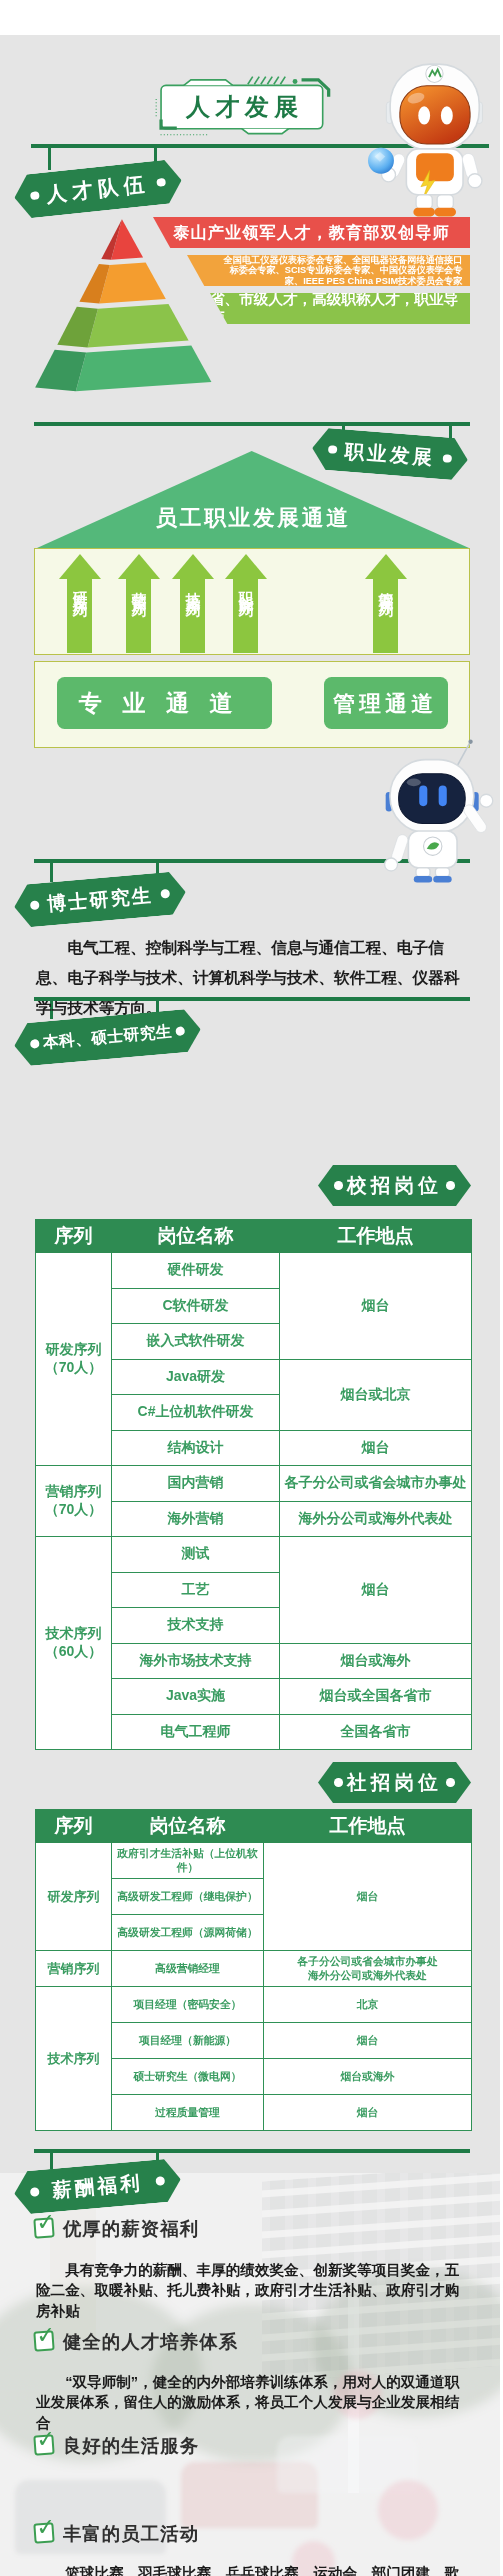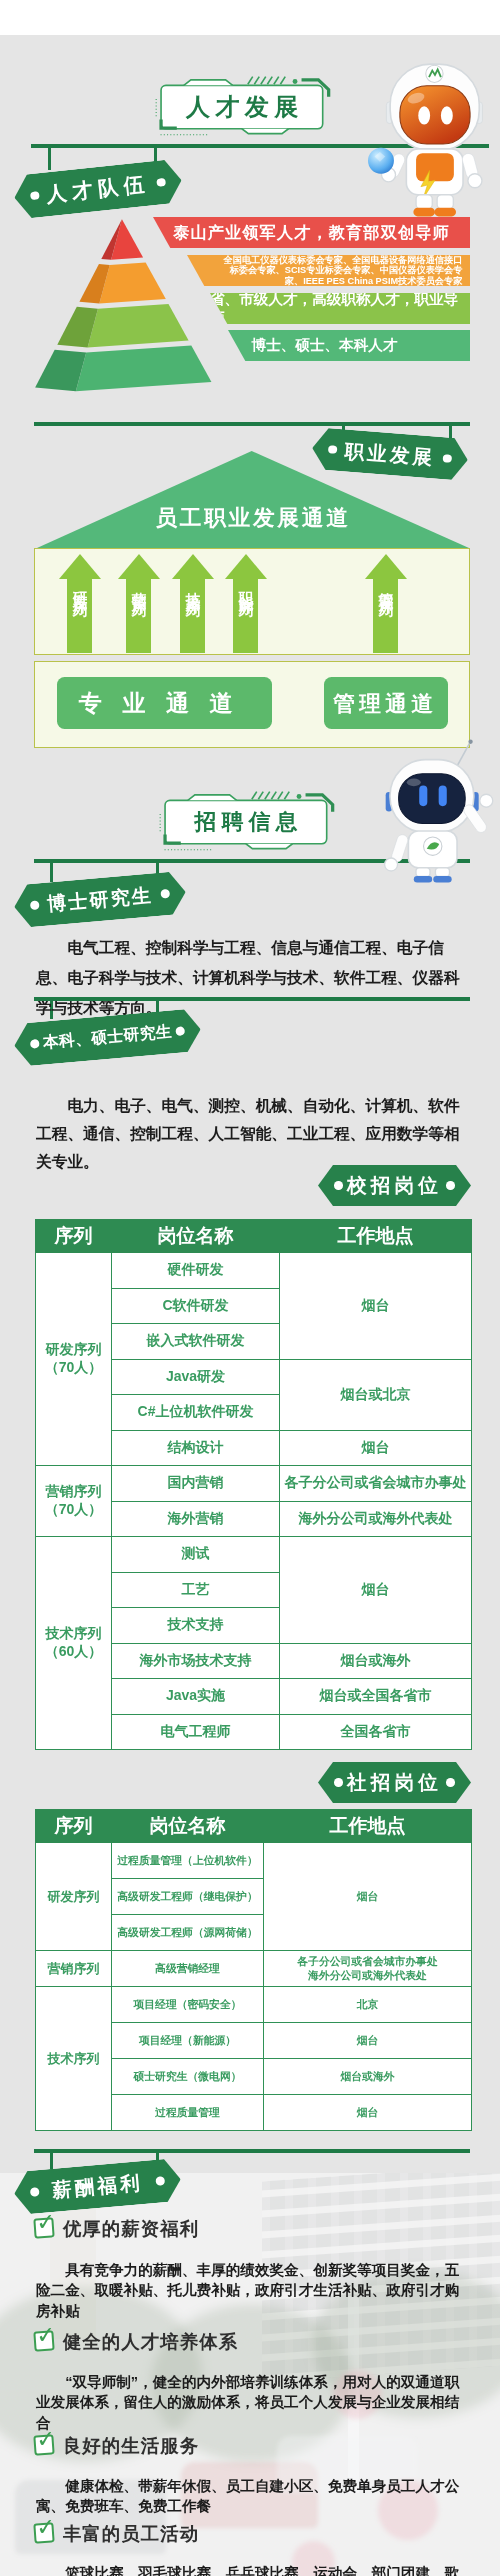--- a/index.html
+++ b/index.html
@@ -202,21 +202,20 @@
     <polygon points="132.6,90.2 152.5,92 133.4,163.3 96.6,159.9" fill="#d87f1d"></polygon>
     <polygon points="130.8,172.8 260.8,164 297.9,231.5 111.7,244.2" fill="#8bc34a"></polygon>
     <polygon points="91.8,169.2 130.8,172.8 111.7,244.2 55.8,239" fill="#6ea23a"></polygon>
     <polygon points="109.1,253.7 302.9,240.5 340,308 90,325" fill="#4cb371"></polygon>
     <polygon points="51,248.3 109.1,253.7 90,325 15,318" fill="#3a975c"></polygon>
   </svg>
 
   <div class="band z1" id="band1">泰山产业领军人才，教育部双创导师</div>
   <div class="band z1" id="band2">全国电工仪器仪表标委会专家、全国电器设备网络通信接口标委会专家、SCIS专业标委会专家、中国仪器仪表学会专家、IEEE PES China PSIM技术委员会专家</div>
   <div class="band z1" id="band3">省、市级人才，高级职称人才，职业导师</div>
-  <div class="band z1" id="band4">博士、硕士、本科人才</div>
 
   <div class="divline z1" style="left:34px;top:387px;width:436px;"></div>
   <div class="hanger" style="left:342px;top:390px;height:14px;"></div>
   <div class="hanger" style="left:449px;top:390px;height:24px;"></div>
   <div class="tag z3" id="tag-career">
     <span class="dotL"></span>
     <span>职业发展</span>
     <span class="dotR"></span>
   </div>
 
@@ -253,41 +252,20 @@
     <div class="head"></div>
     <div class="shaft">
         <span class="lbl">管理序列</span>
       </div>
   </div>
 
   <div class="panel z1" id="chbox"></div>
   <button class="chbtn z3" id="btn1">专业通道</button>
   <button class="chbtn z3" id="btn2">管理通道</button>
 
-  <div class="tframe z3" id="frame2">
-    <svg width="179" height="61" viewBox="0 0 330 112">
-      <rect x="13" y="17" width="298" height="80" rx="9" fill="#fff" stroke="#3aa05f" stroke-width="3"></rect>
-      <path d="M55 17 L68 7 L132 7 L145 17" fill="#fff" stroke="#3aa05f" stroke-width="3"></path>
-      <path d="M162 97 L174 106 L236 106 L248 97" fill="#fff" stroke="#3aa05f" stroke-width="3"></path>
-      <g stroke="#3aa05f" stroke-width="3">
-        <line x1="173" y1="15" x2="182" y2="1"></line>
-          <line x1="185" y1="15" x2="194" y2="1"></line>
-        <line x1="197" y1="15" x2="206" y2="1"></line>
-          <line x1="209" y1="15" x2="218" y2="1"></line>
-        <line x1="221" y1="15" x2="230" y2="1"></line>
-          <line x1="233" y1="15" x2="242" y2="1"></line>
-      </g>
-      <circle cx="260" cy="10" r="4.5" fill="#3aa05f"></circle>
-      <path d="M272 7 L303 7 L322 25 L322 38" fill="none" stroke="#2f8f54" stroke-width="6"></path>
-      <path d="M13 80 L13 96 L42 96" fill="none" stroke="#2f8f54" stroke-width="6"></path>
-      <line x1="4" y1="42" x2="4" y2="78" stroke="#3aa05f" stroke-width="2" stroke-dasharray="2,4"></line>
-      <line x1="12" y1="108" x2="100" y2="108" stroke="#3aa05f" stroke-width="2" stroke-dasharray="2,4"></line>
-    </svg>
-    <div class="ttext">招聘信息</div>
-  </div>
 
   <svg class="abs z5" style="left:364px;top:703px;" width="138" height="146" viewBox="0 0 255 270">
     <line x1="196" y1="8" x2="172" y2="52" stroke="#c3cbd2" stroke-width="3"></line>
     <circle cx="197" cy="7" r="4" fill="#8795a1"></circle>
     <rect x="40" y="100" width="12" height="36" rx="6" fill="#4a7fd4"></rect>
     <rect x="200" y="100" width="12" height="36" rx="6" fill="#4a7fd4"></rect>
     <rect x="48" y="40" width="155" height="135" rx="66" fill="#fdfdfd" stroke="#d5dade" stroke-width="3"></rect>
     <rect x="64" y="66" width="123" height="92" rx="44" fill="#16233f" stroke="#0e1830" stroke-width="2"></rect>
     <ellipse cx="92" cy="82" rx="13" ry="7" fill="#ffffff" opacity="0.25"></ellipse>
     <rect x="102" y="88" width="15" height="38" rx="7.5" fill="#4285f4"></rect>
@@ -316,21 +294,20 @@
   <p class="para z1" id="p-phd">电气工程、控制科学与工程、信息与通信工程、电子信息、电子科学与技术、计算机科学与技术、软件工程、仪器科学与技术等方向。</p>
 
   <div class="divline z1" style="left:34px;top:962px;width:436px;"></div>
   <div class="hanger" style="left:50px;top:966px;height:18.4px;"></div>
   <div class="hanger" style="left:156px;top:966px;height:13px;"></div>
   <div class="tag z3" id="tag-bm">
     <span class="dotL"></span>
     <span>本科、硕士研究生</span>
     <span class="dotR"></span>
   </div>
-  <p class="para z1" id="p-bm">电力、电子、电气、测控、机械、自动化、计算机、软件工程、通信、控制工程、人工智能、工业工程、应用数学等相关专业。</p>
 
   <div class="tag z3" id="tag-campus">
     <span class="dotL"></span>
     <span>校招岗位</span>
     <span class="dotR"></span>
   </div>
   <table id="t-campus" class="z1">
     <colgroup>
         <col class="c1">
         <col class="c2">
@@ -418,21 +395,21 @@
     <thead>
       <tr>
         <th>序列</th>
         <th>岗位名称</th>
         <th>工作地点</th>
       </tr>
     </thead>
     <tbody>
       <tr>
         <td rowspan="3" class="seq">研发序列</td>
-        <td>过程质量管理（上位机软件）</td>
+        <td>政府引才生活补贴（上位机软件）</td>
         <td rowspan="3">烟台</td>
       </tr>
       <tr>
           <td>高级研发工程师（继电保护）</td>
         </tr>
       <tr>
           <td>高级研发工程师（源网荷储）</td>
         </tr>
       <tr>
         <td class="seq">营销序列</td>
@@ -484,21 +461,20 @@
     <span class="ht">健全的人才培养体系</span>
   </div>
   <p class="para bpara z1" id="p-b2">“双导师制”，健全的内外部培养训练体系，用对人的双通道职业发展体系，留住人的激励体系，将员工个人发展与企业发展相结合</p>
 
   <div class="bh z1" id="bh3">
     <span class="chk">
         <span class="mk">✓</span>
       </span>
     <span class="ht">良好的生活服务</span>
   </div>
-  <p class="para bpara z1" id="p-b3">健康体检、带薪年休假、员工自建小区、免费单身员工人才公寓、免费班车、免费工作餐</p>
 
   <div class="bh z1" id="bh4">
     <span class="chk">
         <span class="mk">✓</span>
       </span>
     <span class="ht">丰富的员工活动</span>
   </div>
   <p class="para bpara z1" id="p-b4">篮球比赛、羽毛球比赛、乒乓球比赛、运动会、部门团建、歌咏大赛、单身相亲会等</p>
 
 </div>

